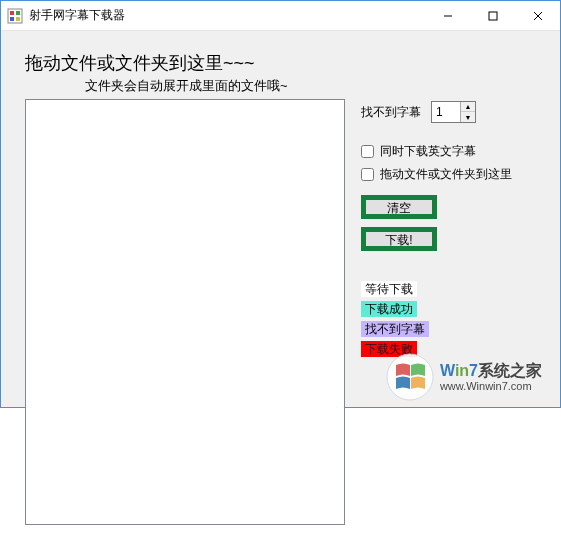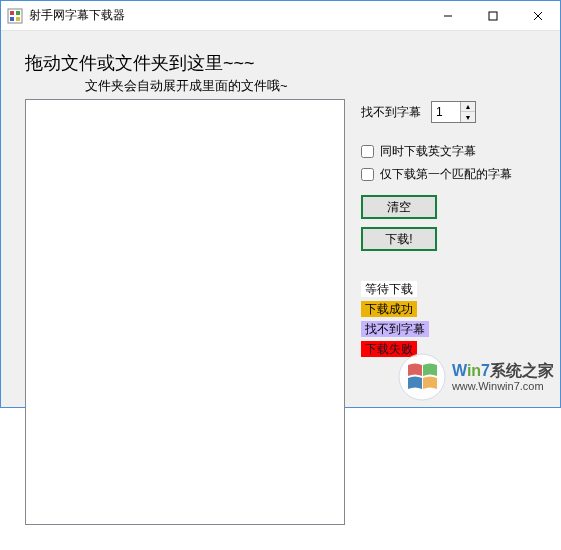--- a/index.html
+++ b/index.html
@@ -148,41 +148,41 @@
   .btn-group {
     margin-top: 12px;
     margin-bottom: 30px;
   }
   .winbtn {
     display: block;
     width: 76px;
     height: 24px;
     margin-bottom: 8px;
     background: #e1e1e1;
-    border: 2px solid #15803d;
+    border: 5px solid #15803d;
     font-size: 12px;
     cursor: pointer;
     padding: 0;
   }
 
   .legend-item {
     display: inline-block;
     padding: 2px 4px;
     font-size: 12px;
     margin-bottom: 4px;
   }
   .legend-wait { background: #fff; color:#000; }
-  .legend-success { background: #eab308; color:#000; }
+  .legend-success { background: #5eead4; color:#000; }
   .legend-notfound { background: #c4b5fd; color:#000; }
   .legend-fail { background: #ff0000; color:#0f172a; }
   .legend-row { line-height: 1; }
 
   .watermark {
     position: absolute;
-    right: 6px;
+    right: 18px;
     bottom: 6px;
     display: flex;
     align-items: center;
     gap: 6px;
     opacity: 0.9;
   }
   .wm-logo {
     width: 48px;
     height: 48px;
   }
@@ -254,21 +254,21 @@
             </div>
           </div>
         </div>
 
         <div class="check-row">
           <input type="checkbox" style="">
           <span>同时下载英文字幕</span>
         </div>
         <div class="check-row">
           <input type="checkbox" style="">
-          <span>仅下载第一个匹配的字幕</span>
+          <span>拖动文件或文件夹到这里</span>
         </div>
 
         <div class="btn-group">
           <button class="winbtn">清空</button>
           <button class="winbtn">下载!</button>
         </div>
 
         <div>
           <div class="legend-row"><span class="legend-item legend-wait">等待下载</span></div>
           <div class="legend-row"><span class="legend-item legend-success">下载成功</span></div>

